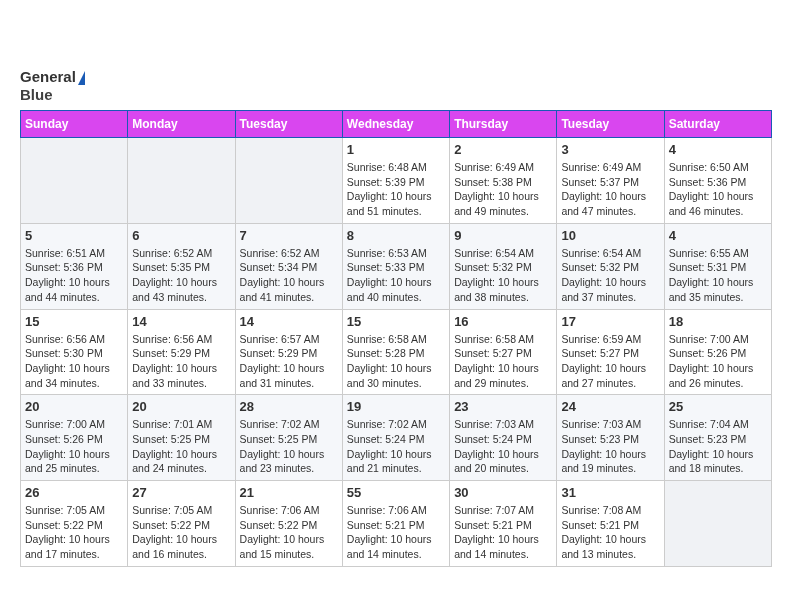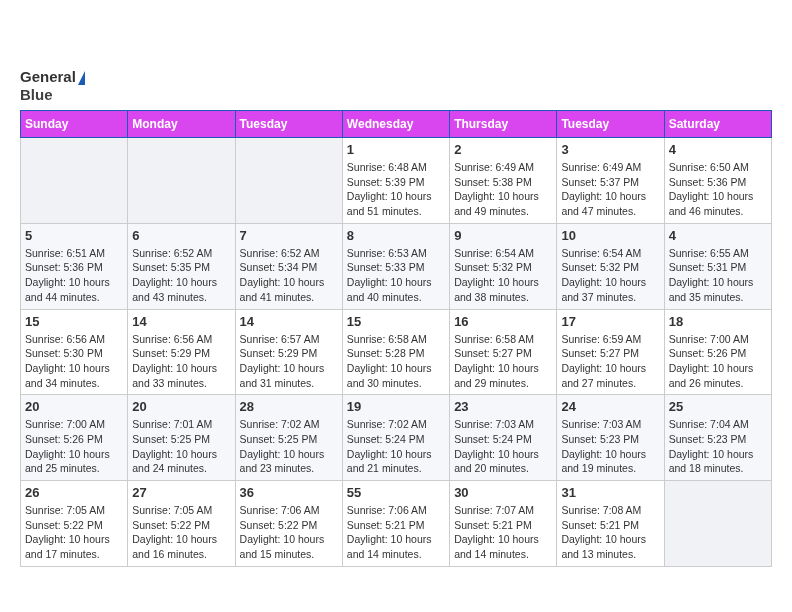--- a/index.html
+++ b/index.html
@@ -215,21 +215,21 @@
       <tr>
         <td>
           <div class="day-num">26</div>
           <div class="day-info">Sunrise: 7:05 AM<br>Sunset: 5:22 PM<br>Daylight: 10 hours<br>and 17 minutes.</div>
         </td>
         <td>
           <div class="day-num">27</div>
           <div class="day-info">Sunrise: 7:05 AM<br>Sunset: 5:22 PM<br>Daylight: 10 hours<br>and 16 minutes.</div>
         </td>
         <td>
-          <div class="day-num">36</div>
+          <div class="day-num">21</div>
           <div class="day-info">Sunrise: 7:06 AM<br>Sunset: 5:22 PM<br>Daylight: 10 hours<br>and 15 minutes.</div>
         </td>
         <td>
           <div class="day-num">55</div>
           <div class="day-info">Sunrise: 7:06 AM<br>Sunset: 5:21 PM<br>Daylight: 10 hours<br>and 14 minutes.</div>
         </td>
         <td>
           <div class="day-num">30</div>
           <div class="day-info">Sunrise: 7:07 AM<br>Sunset: 5:21 PM<br>Daylight: 10 hours<br>and 14 minutes.</div>
         </td>

